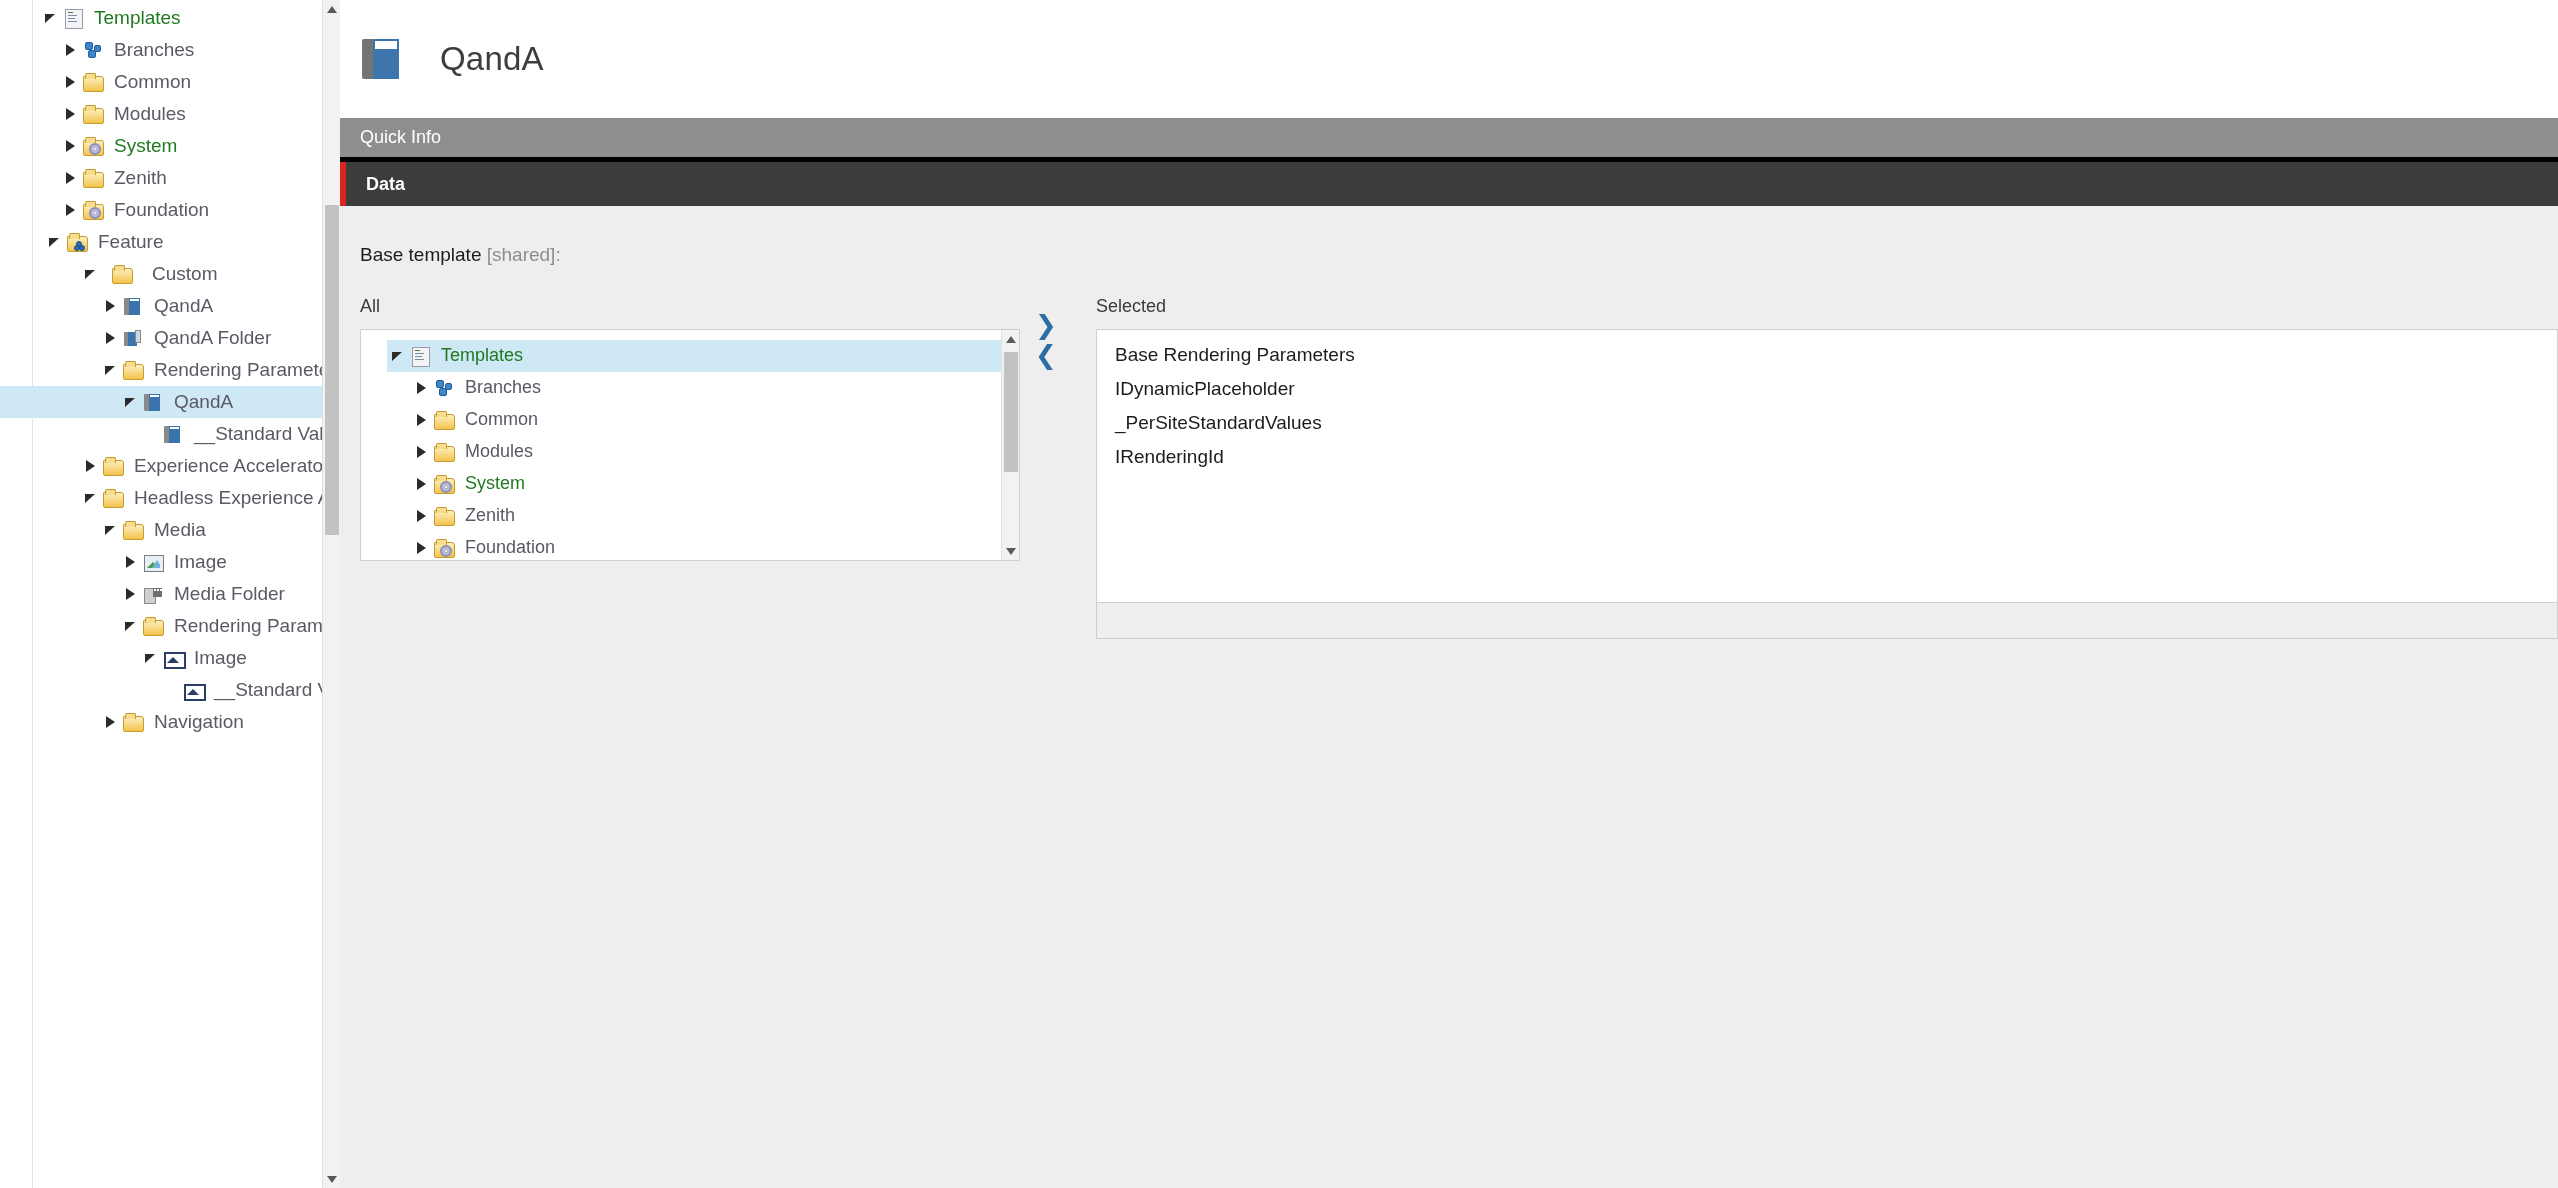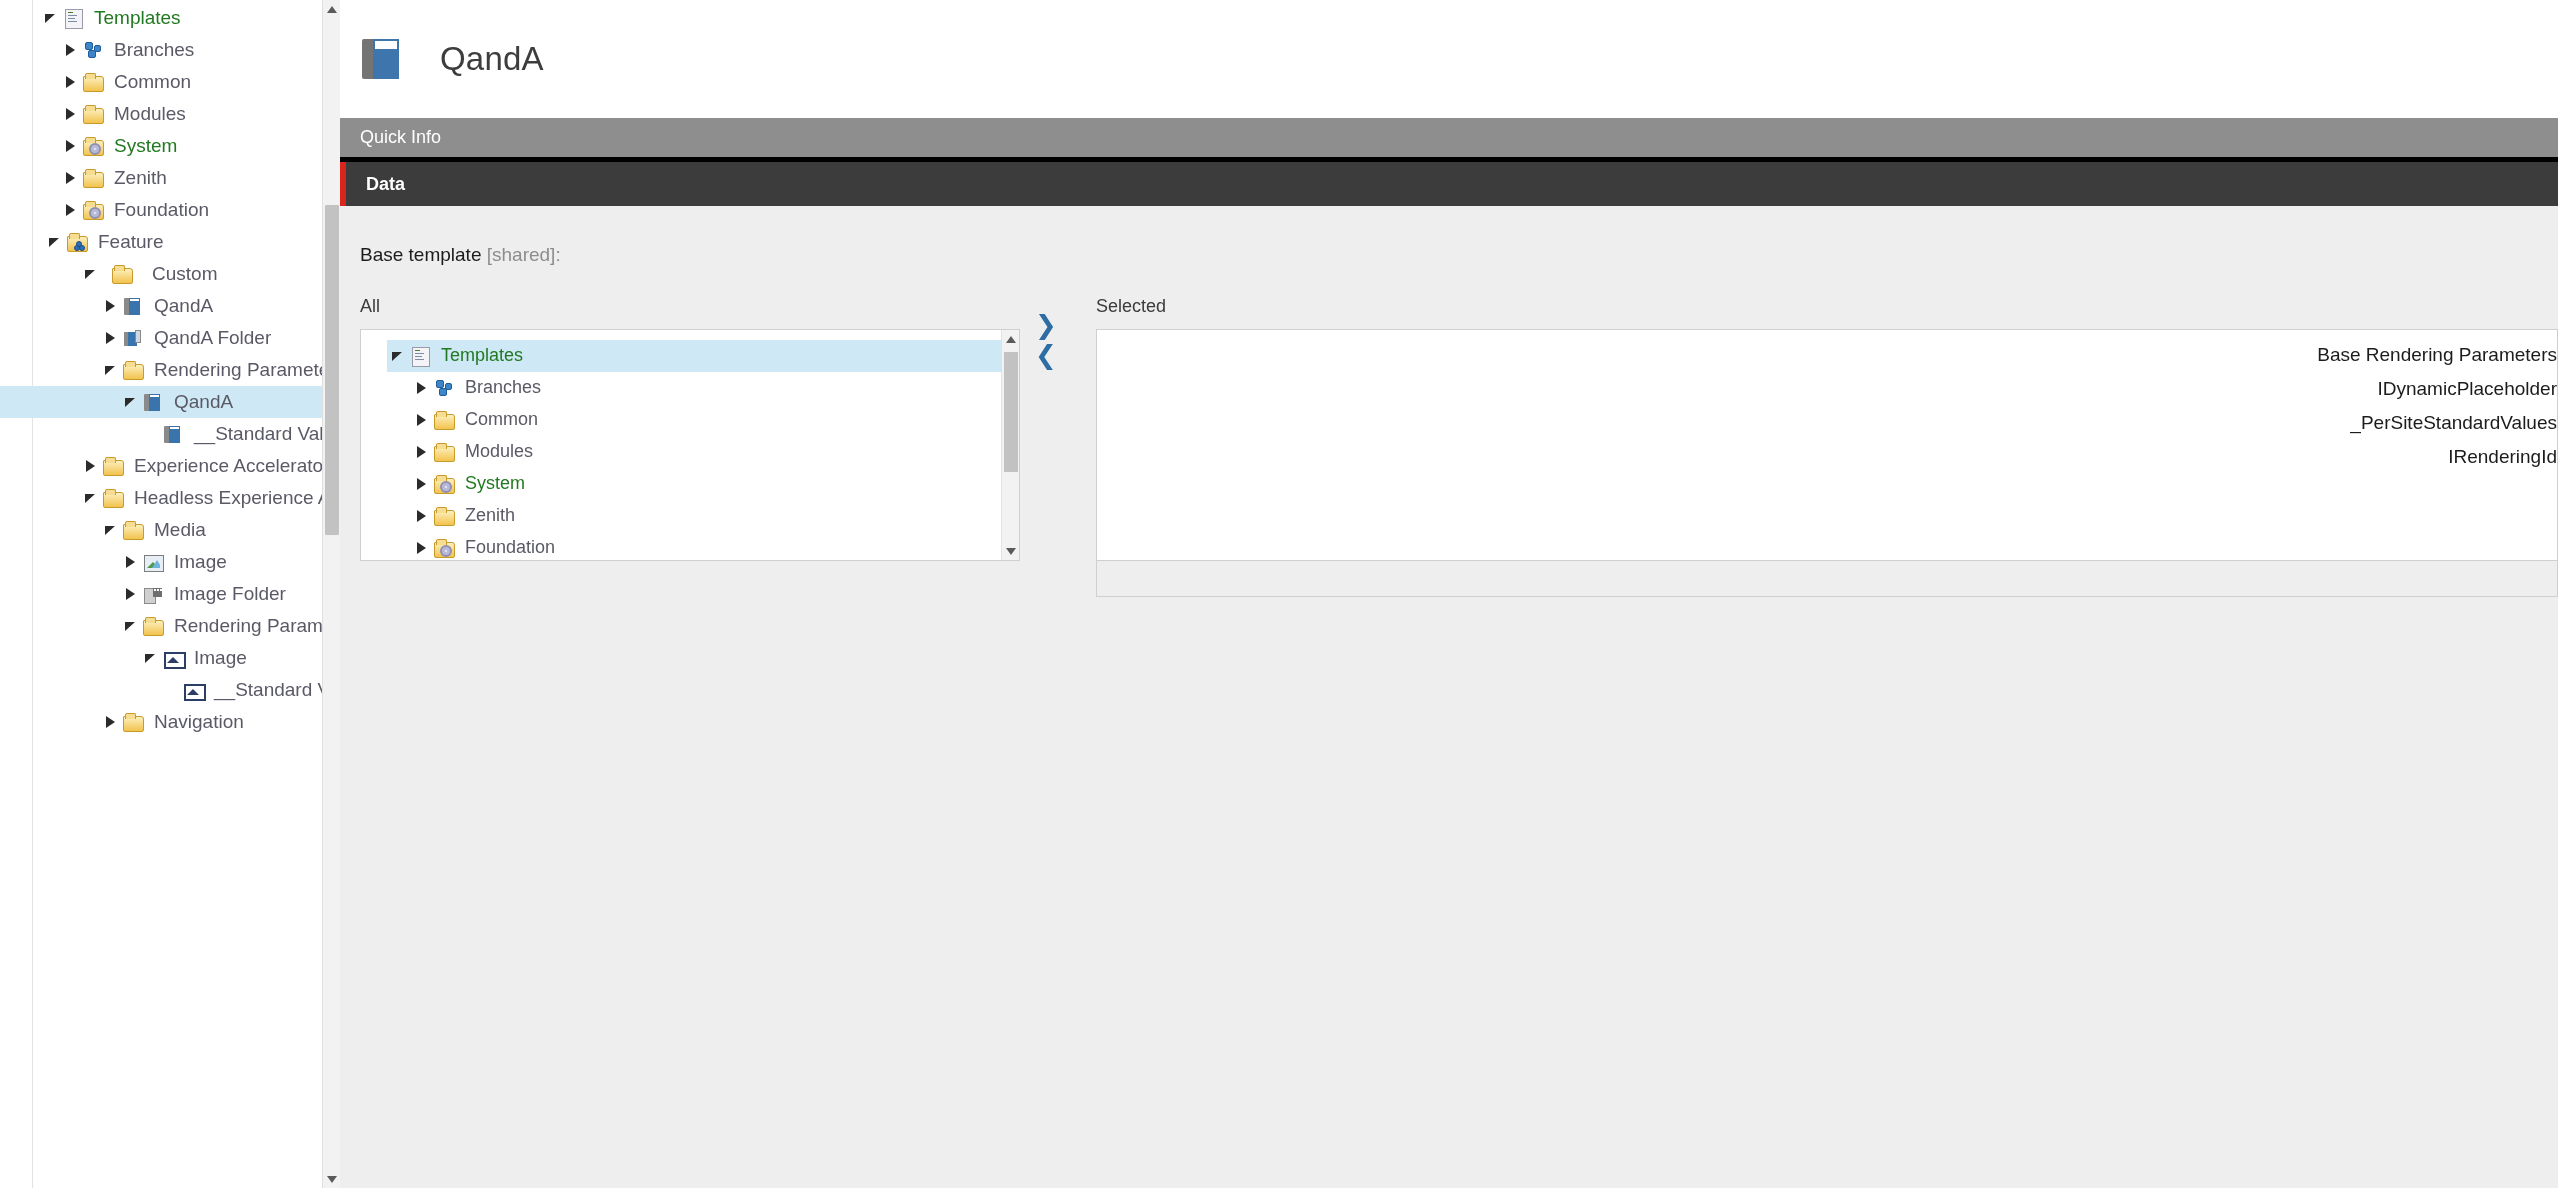--- a/index.html
+++ b/index.html
@@ -299,23 +299,22 @@
   }
   .xfer button {
     background: none; border: none; cursor: pointer; padding: 0;
     font-size: 26px; line-height: 1; color: #2e6da4; font-weight: 700;
     font-family: "DejaVu Sans", sans-serif;
   }
 
   .sel-list-wrap { display: flex; }
   .sel-list {
     background: #ffffff; border: 1px solid #cfcfcf;
-    height: 232px; flex: 1 1 auto; padding: 14px 0 0 18px;
+    height: 274px; flex: 1 1 auto; padding: 14px 0 0 18px;
     overflow: hidden;
-    text-align: right;
   }
   .sel-list .item {
     font-size: 19px; color: #1c1c1c; height: 22px; margin-bottom: 12px;
     white-space: nowrap; cursor: default;
   }
   .sel-foot {
     height: 36px; background: #eeeeee; border: 1px solid #cfcfcf; border-top: none;
   }
 </style>
 </head>
@@ -519,21 +518,21 @@
         </div>
         <div class="tnode" style="padding-left: 120px;">
           <span class="twist">
             <span class="tri-right"></span>
           </span>
           <span class="ticon">
             <span class="ic ic-imgfolder">
               <span class="hl"></span>
             </span>
           </span>
-          <span class="tlabel">Image Folder</span>
+          <span class="tlabel">Media Folder</span>
         </div>
         <div class="tnode" style="padding-left: 120px;">
           <span class="twist">
             <span class="tri-down"></span>
           </span>
           <span class="ticon">
             <span class="ic ic-folder"></span>
           </span>
           <span class="tlabel">Rendering Parameters</span>
         </div>

